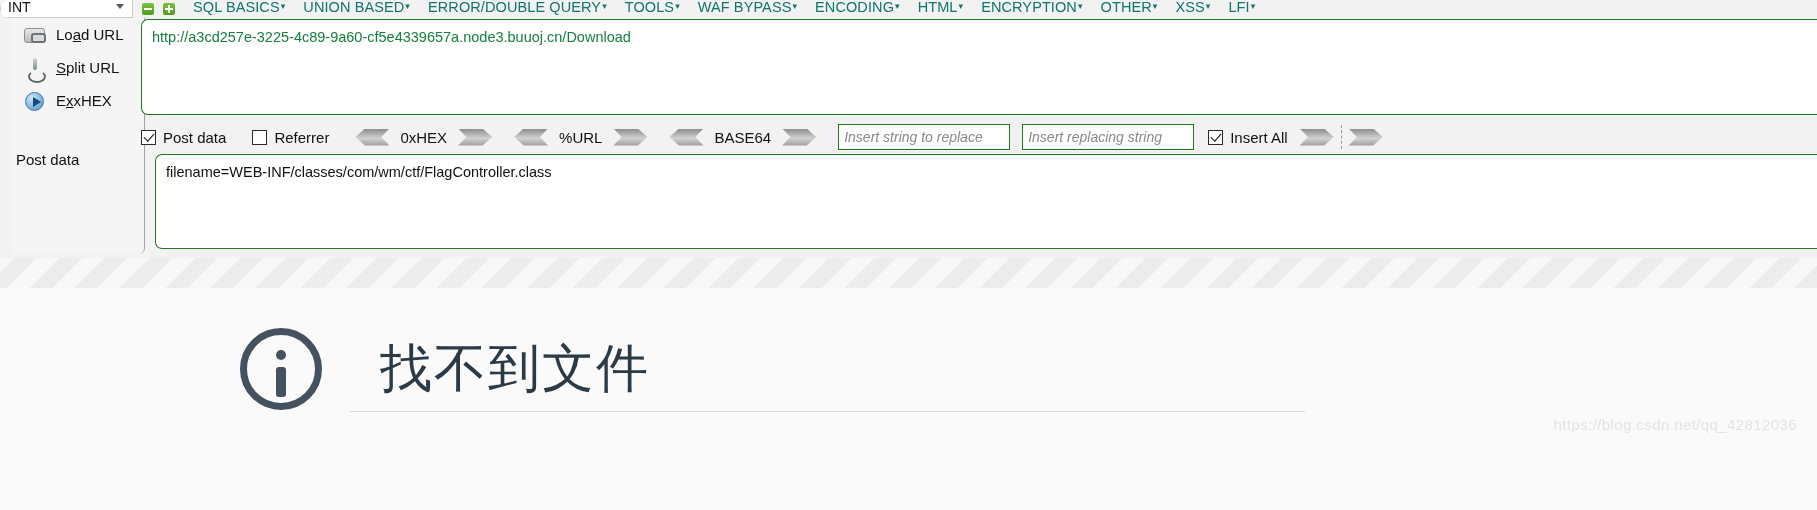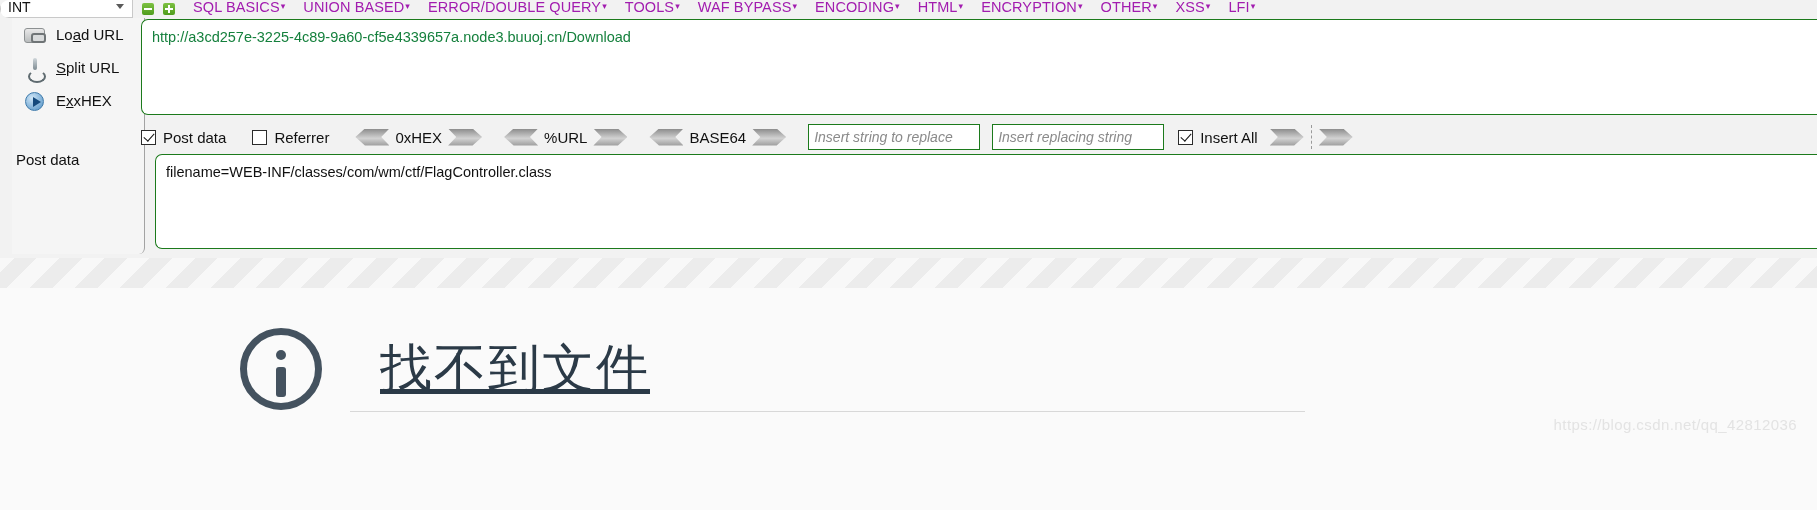--- a/index.html
+++ b/index.html
@@ -62,21 +62,21 @@
   .pm-btn:before {
     content:""; position:absolute; left:2px; top:5px;
     width:8px; height:2px; background:#fff;
   }
   .pm-plus:after {
     content:""; position:absolute; left:5px; top:2px;
     width:2px; height:8px; background:#fff;
   }
   .menu-item {
     font-size:14.5px;
-    color:#a21caf;
+    color:#0f766e;
     letter-spacing:.1px;
     margin-left:18px;
     position:relative; top:-3px;
     flex:0 0 auto;
     cursor:pointer;
     margin-top:48px;
   }
   .menu-item .mcaret { font-size:9px; position:relative; top:-3px; margin-left:1px; }
 
   
@@ -176,21 +176,21 @@
     transform:rotate(42deg);
   }
   .cb-label { font-size:15px; color:#111; margin-left:7px; white-space:nowrap; }
 
   .arrow-l, .arrow-r {
     width:34px; height:17px; flex:0 0 auto;
     background:linear-gradient(#8d8d8d,#d2d2d2 55%,#9c9c9c);
   }
   .arrow-r { clip-path:polygon(0 0, 72% 0, 100% 50%, 72% 100%, 0 100%, 24% 50%); }
   .arrow-l { clip-path:polygon(28% 0, 100% 0, 76% 50%, 100% 100%, 28% 100%, 0 50%); }
-  .enc-label { font-size:15px; color:#111; margin:0 6px; white-space:nowrap; }
+  .enc-label { font-size:15px; color:#111; margin:0 11px; white-space:nowrap; }
 
   .repl-input {
     height:26px; width:172px;
     border:1px solid #1c7a1c;
     background:#fff;
     font-size:14px; font-style:italic; color:#8a8a8a;
     padding:4px 5px;
     font-family:"Liberation Sans", sans-serif;
     outline:none;
   }
@@ -260,21 +260,20 @@
     width:10px;height:30px;border-radius:3px;
     background:#44525f;
   }
   #err-text {
     margin-left:58px;
     font-size:52px;
     color:#2b3a47;
     font-family:"DejaVu Sans", sans-serif;
     letter-spacing:2px;
     white-space:nowrap;
-    text-decoration:underline;
   }
   #hr-line {
     position:absolute; left:350px; top:123px;
     width:955px; height:1px;
     background:#d8d8d8;
   }
   #watermark {
     position:absolute; right:20px; top:128px;
     font-size:15px;
     color:#e3e3e3;

